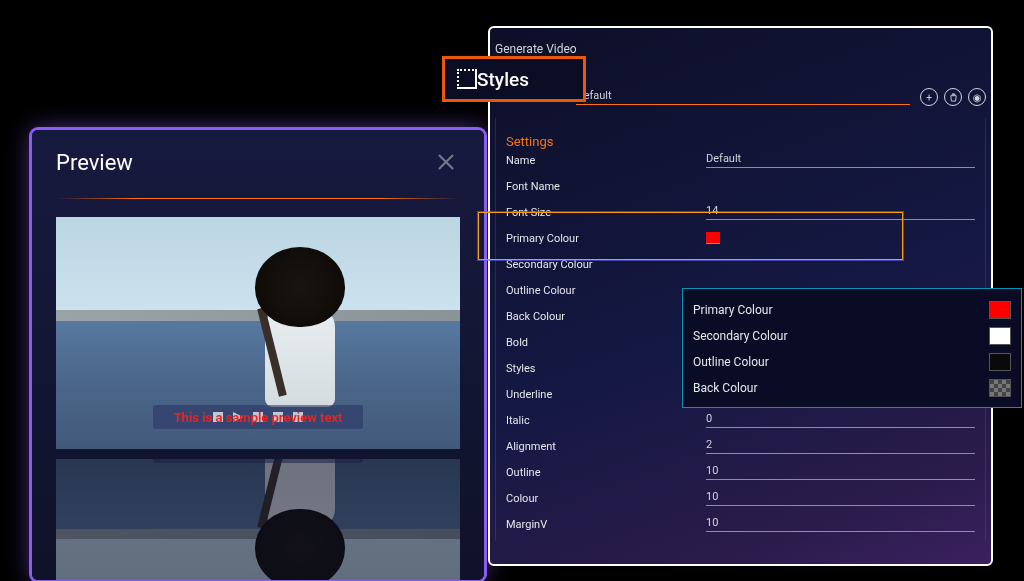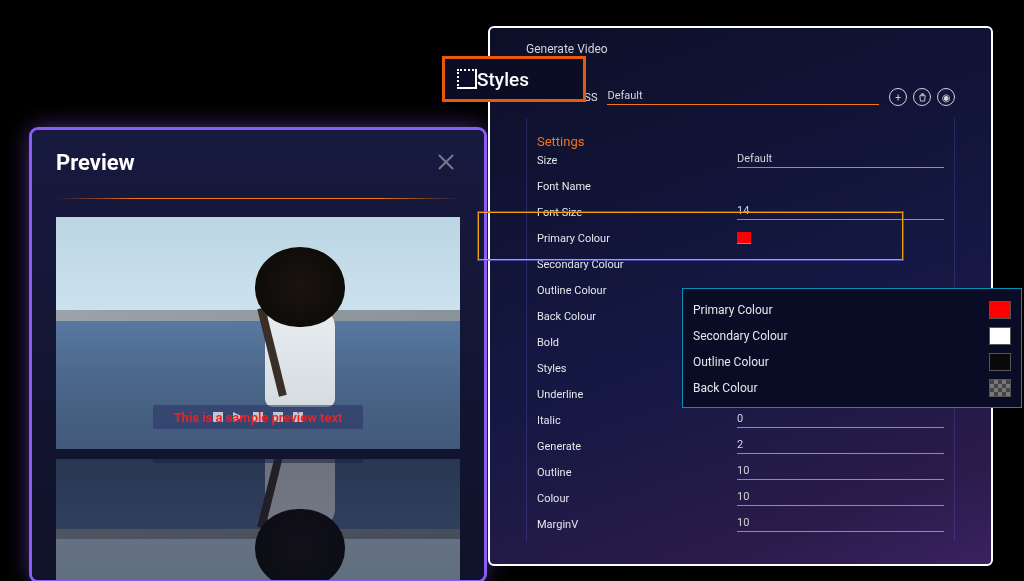--- a/index.html
+++ b/index.html
@@ -1,39 +1,39 @@
 <!DOCTYPE html>
 <html><head>
 <meta charset="utf-8">
 <style>
   *{box-sizing:border-box;margin:0;padding:0}
   body{font-family:-apple-system,BlinkMacSystemFont,"Segoe UI",Roboto,sans-serif;background:#000;width:1024px;height:581px;overflow:hidden;position:relative;color:#fff;font-size:12px}
   .preview-panel{position:absolute;left:32px;top:130px;width:452px;height:450px;background:linear-gradient(180deg,#171a3f 0%,#0f1228 100%);border-radius:6px;box-shadow:0 0 0 3px #8b5cf6,0 0 25px rgba(139,92,246,.6);overflow:hidden}
   .preview-header{display:flex;justify-content:space-between;align-items:center;padding:18px 24px 6px}
-  .preview-title{font-size:22px;font-weight:700;color:#fff}
+  .preview-title{font-size:22px;font-weight:400;color:#fff}
   .close-x{width:28px;height:28px;position:relative;cursor:pointer;opacity:.7}
   .close-x:before,.close-x:after{content:'';position:absolute;left:50%;top:50%;width:20px;height:2px;background:#9ca3af}
   .close-x:before{transform:translate(-50%,-50%) rotate(45deg)}
   .close-x:after{transform:translate(-50%,-50%) rotate(-45deg)}
   .preview-rule{height:1px;background:linear-gradient(90deg,transparent,#f97316 20%,#f97316 80%,transparent);margin:16px 24px}
   .video-frame{margin:18px 24px 10px;height:232px;background:linear-gradient(180deg,#a8c4d8 0%,#8eb5d0 45%,#6a8fab 46%,#5b7a94 70%,#4e6b82 100%);position:relative;overflow:hidden}
   .sky{position:absolute;inset:0 0 55% 0;background:linear-gradient(#bcd5e2,#cde4f0)}
   .water{position:absolute;inset:45% 0 0 0;background:linear-gradient(#5878a0,#4a6688,#42597a);}
   .pier{position:absolute;left:0;right:0;top:40%;height:20px;background:linear-gradient(90deg,#9aa4a8 0,#8a9498 100%)}
   .person{position:absolute;right:90px;top:30px;width:130px;height:170px}
   .hair{position:absolute;top:0;left:15px;width:90px;height:80px;background:radial-gradient(circle,#1a1410,#0a0805);border-radius:50% 50% 48% 48%}
   .body{position:absolute;top:60px;left:25px;width:70px;height:100px;background:linear-gradient(#e8eef0,#d5dce0);border-radius:20px 20px 8px 8px}
   .strap{position:absolute;top:60px;left:28px;width:8px;height:90px;background:#3a2f28;transform:rotate(-14deg)}
   .controls-bar{position:absolute;left:50%;bottom:20px;transform:translateX(-50%);width:210px;height:24px;background:rgba(40,50,100,.55);display:flex;align-items:center;justify-content:center;gap:10px;border-radius:2px}
   .ctrl{width:10px;height:10px;background:#d1d5db;opacity:.9}
   .ctrl.tri{clip-path:polygon(0 0,100% 50%,0 100%)}
   .sample-text{position:absolute;left:50%;bottom:24px;transform:translateX(-50%);color:#ef2222;font-weight:600;font-size:13px;white-space:nowrap}
   .video-reflect{margin:2px 24px 0;height:160px;transform:scaleY(-1);opacity:.55;overflow:hidden;filter:brightness(.85)}
   .video-reflect .video-frame{margin:0;height:200px}
-  .settings-panel{position:absolute;left:488px;top:26px;width:505px;height:540px;background:linear-gradient(160deg,#0d0f28 0%,#151843 55%,#2a1b4a 85%,#3a2160 100%);border:2px solid #fff;border-radius:6px;padding:14px 36px}
+  .settings-panel{position:absolute;left:488px;top:26px;width:505px;height:540px;background:linear-gradient(160deg,#0d0f28 0%,#151843 55%,#2a1b4a 85%,#3a2160 100%);border:2px solid #fff;border-radius:6px;padding:14px 5px}
   .gen-label{font-size:12px;color:#d1d5db;margin-bottom:20px}
   .row{display:flex;align-items:center;height:22px;margin-bottom:4px}
   .row .lbl{width:200px;color:#e5e7eb;font-size:11px}
   .row .val{flex:1;border-bottom:1.5px solid #f97316;color:#d1d5db;font-size:11px;padding-bottom:2px}
   .row .val.nb{border-bottom:none}
   .select-row{display:flex;align-items:center;gap:10px;margin:32px 0 12px}
   .select-row .lbl{font-size:11px;color:#e5e7eb}
   .select-row .selfield{flex:1;border-bottom:1.5px solid #f97316;color:#d1d5db;font-size:11px;padding-bottom:2px}
   .icon-group{display:flex;gap:6px}
   .circ-btn{width:18px;height:18px;border:1.5px solid #d1d5db;border-radius:50%;display:flex;align-items:center;justify-content:center;font-size:10px;color:#d1d5db;cursor:pointer}
@@ -111,21 +111,21 @@
           </svg>
         </div>
       <div class="circ-btn">◉</div>
     </div>
   </div>
 
   <div class="settings-inner">
     <div class="settings-hdr">Settings</div>
 
     <div class="row">
-        <span class="lbl">Size</span>
+        <span class="lbl">Name</span>
         <span class="val">Default</span>
       </div>
     <div class="row">
         <span class="lbl">Font Name</span>
       </div>
     <div class="row">
         <span class="lbl">Font Size</span>
         <span class="val">14</span>
       </div>
     <div class="row">
@@ -154,21 +154,21 @@
       </div>
     <div class="row">
         <span class="lbl">Underline</span>
         <span class="val">0</span>
       </div>
     <div class="row">
         <span class="lbl">Italic</span>
         <span class="val">0</span>
       </div>
     <div class="row">
-        <span class="lbl">Generate</span>
+        <span class="lbl">Alignment</span>
         <span class="val">2</span>
       </div>
     <div class="row">
         <span class="lbl">Outline</span>
         <span class="val">10</span>
       </div>
     <div class="row">
         <span class="lbl">Colour</span>
         <span class="val">10</span>
       </div>

